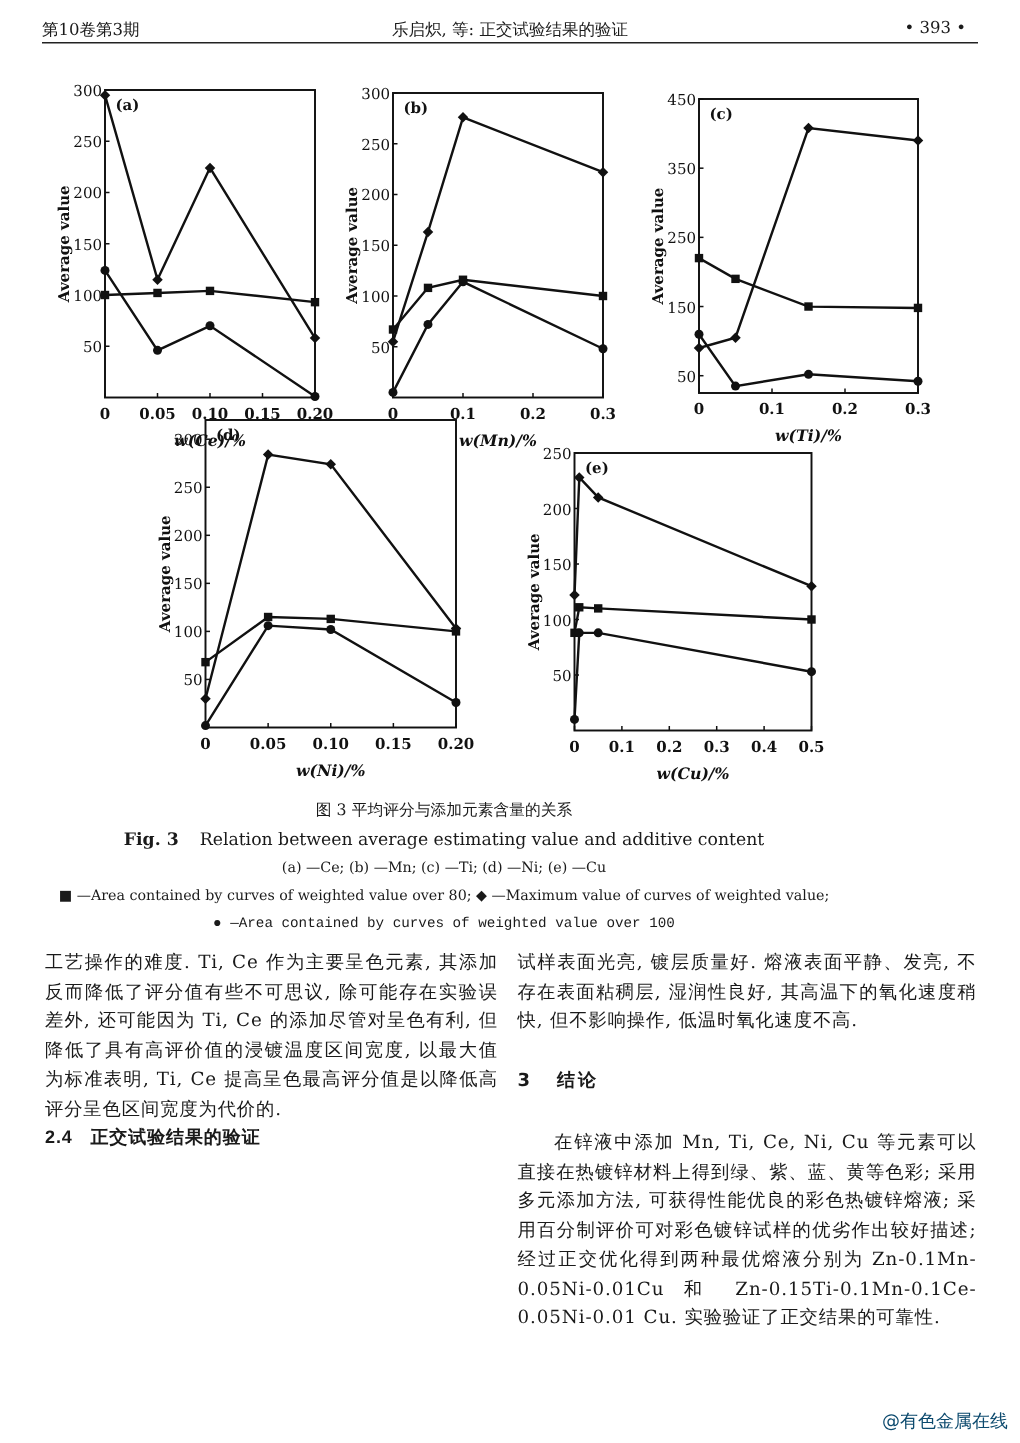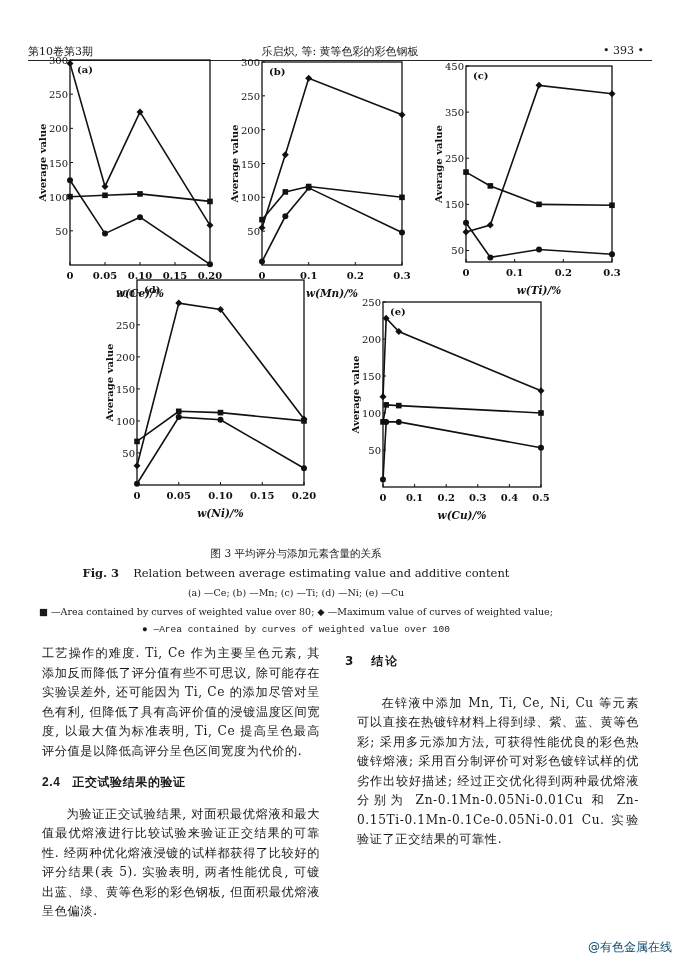--- a/index.html
+++ b/index.html
@@ -1,49 +1,49 @@
 <!DOCTYPE html>
 <html><head>
 <meta charset="utf-8">
 <style>
   html, body { margin: 0; padding: 0; background: #fff; }
   body { width: 680px; height: 962px; position: relative; overflow: hidden;
          font-family: "DejaVu Serif", "Liberation Serif", serif; color: #1a1a1a; }
   .hdr { position: absolute; top: 8px; left: 28px; right: 28px; height: 20px;
-         border-bottom: 1.5px solid #222; font-size: 11px; margin-top: 32px; }
+         border-bottom: 1.5px solid #222; font-size: 11px; }
   .hdr .l { position: absolute; left: 0; top: 4px; }
   .hdr .c { position: absolute; left: 0; right: 0; top: 4px; text-align: center; }
   .hdr .r { position: absolute; right: 8px; top: 4px; }
   svg.fig { position: absolute; left: 0; top: 0; }
-  .cap { position: absolute; left: 0; width: 592px; text-align: center; font-size: 10px; margin-top: 14px; }
+  .cap { position: absolute; left: 0; width: 592px; text-align: center; font-size: 10px; }
   .cap1 { top: 533px; font-size: 10.5px; }
   .cap2 { top: 552px; font-size: 11.5px; }
   .cap2 b { margin-right: 14px; }
   .cap3 { top: 573px; font-size: 9.5px; }
   .cap4 { top: 592px; font-size: 9.5px; }
   .cap5 { top: 610px; font-size: 9.5px; font-family: Liberation Mono, monospace; }
   .col { position: absolute; font-size: 12.2px; line-height: 19.5px; letter-spacing: 0.6px; }
-  .col p { margin: 12px; text-align: justify; }
+  .col p { margin: 0; text-align: justify; }
   .col .ind { text-indent: 2em; }
   .lcol { left: 30px; top: 632px; width: 302px; }
   .rcol { left: 345px; top: 632px; width: 306px; }
   .sec { font-family: Liberation Sans, sans-serif; font-weight: bold; font-size: 12px; }
   .h3 { font-family: "DejaVu Sans", "Liberation Sans", sans-serif; font-weight: bold; font-size: 12px;
         margin: 20px 0 22px 0 !important; letter-spacing: 2px; }
   .h3 .num { margin-right: 16px; }
   .wm { position: absolute; right: 8px; bottom: 6px; color: #0c4a6e; font-size: 12px;
         font-family: "DejaVu Sans", sans-serif; }
   svg text { font-family: "DejaVu Serif", "Liberation Serif", serif; fill: #111; }
 </style>
 </head>
 <body>
 
 <div class="hdr">
   <span class="l">第10卷第3期</span>
-  <span class="c">乐启炽, 等: 黄等色彩的彩色钢板</span>
+  <span class="c">乐启炽, 等: 正交试验结果的验证</span>
   <span class="r">• 393 •</span>
 </div>
 
 <svg class="fig" id="fig" width="680" height="530">
     <rect x="70" y="60" width="140" height="205" fill="none" stroke="#111" stroke-width="1.3"></rect>
     <text x="77" y="73" font-size="10" font-weight="bold">(a)</text>
     <line x1="70" x2="73" y1="230.83333333333334" y2="230.83333333333334" stroke="#111" stroke-width="1"></line>
     <text x="68" y="234.83333333333334" font-size="10" text-anchor="end">50</text>
     <line x1="70" x2="73" y1="196.66666666666669" y2="196.66666666666669" stroke="#111" stroke-width="1"></line>
     <text x="68" y="200.66666666666669" font-size="10" text-anchor="end">100</text>
@@ -248,23 +248,23 @@
 </div>
 <div class="cap cap3">(a) —Ce; (b) —Mn; (c) —Ti; (d) —Ni; (e) —Cu</div>
 <div class="cap cap4">■ —Area contained by curves of weighted value over 80;  ◆ —Maximum value of curves of weighted value;</div>
 <div class="cap cap5">● —Area contained by curves of weighted value over 100</div>
 
 <div class="col lcol">
   <p>工艺操作的难度. Ti, Ce 作为主要呈色元素, 其添加反而降低了评分值有些不可思议, 除可能存在实验误差外, 还可能因为 Ti, Ce 的添加尽管对呈色有利, 但降低了具有高评价值的浸镀温度区间宽度, 以最大值为标准表明, Ti, Ce 提高呈色最高评分值是以降低高评分呈色区间宽度为代价的.</p>
   <p class="sec">
     <span>2.4</span>&nbsp;&nbsp;&nbsp;<span>正交试验结果的验证</span>
   </p>
-  <p class="ind">为验证正交试验结果, 对面积最优熔液和最大值最优熔液进行比较试验来验证正交结果的可靠性. 经两种优化熔液浸镀的试样都获得了比较好的评分结果(表 5). 实验表明, 两者性能优良, 可镀出蓝、绿、黄等色彩的彩色钢板, 但面积最优熔液呈色偏淡.</p>
 </div>
 
 <div class="col rcol">
+  <p>试样表面光亮, 镀层质量好. 熔液表面平静、发亮, 不存在表面粘稠层, 湿润性良好, 其高温下的氧化速度稍快, 但不影响操作, 低温时氧化速度不高.</p>
   <p class="h3">
     <span class="num">3</span><span>结论</span>
   </p>
   <p class="ind">在锌液中添加 Mn, Ti, Ce, Ni, Cu 等元素可以直接在热镀锌材料上得到绿、紫、蓝、黄等色彩; 采用多元添加方法, 可获得性能优良的彩色热镀锌熔液; 采用百分制评价可对彩色镀锌试样的优劣作出较好描述; 经过正交优化得到两种最优熔液分别为 Zn-0.1Mn-0.05Ni-0.01Cu 和 Zn-0.15Ti-0.1Mn-0.1Ce-0.05Ni-0.01 Cu. 实验验证了正交结果的可靠性.</p>
 </div>
 
 <div class="wm">@有色金属在线</div>
 
 </body></html>

